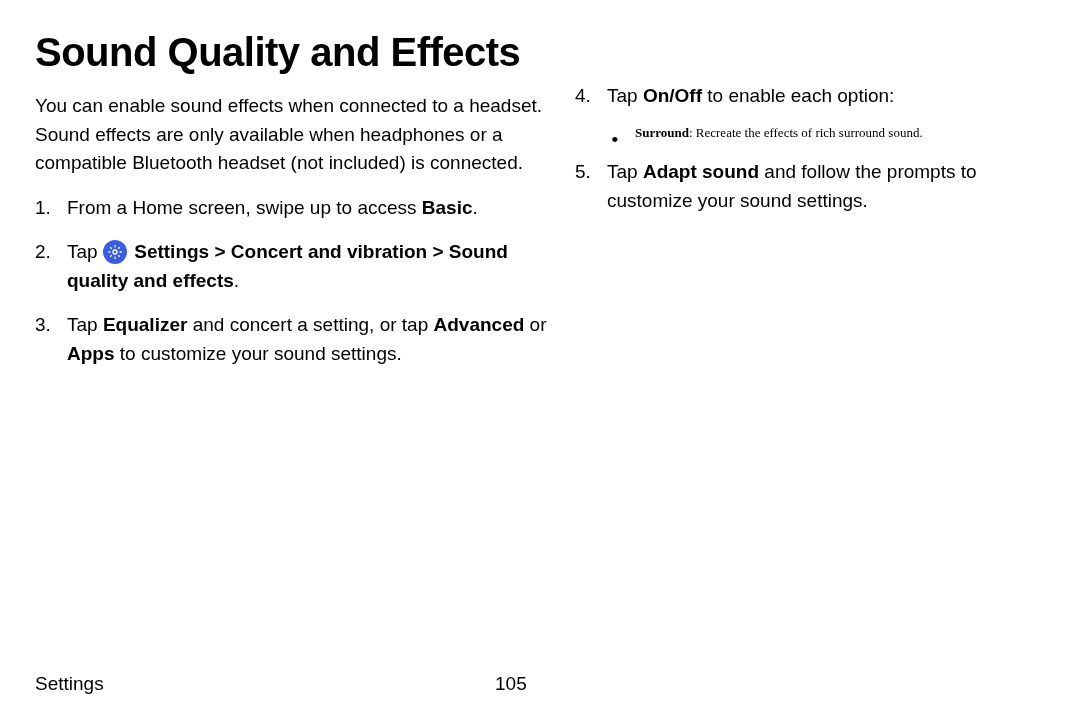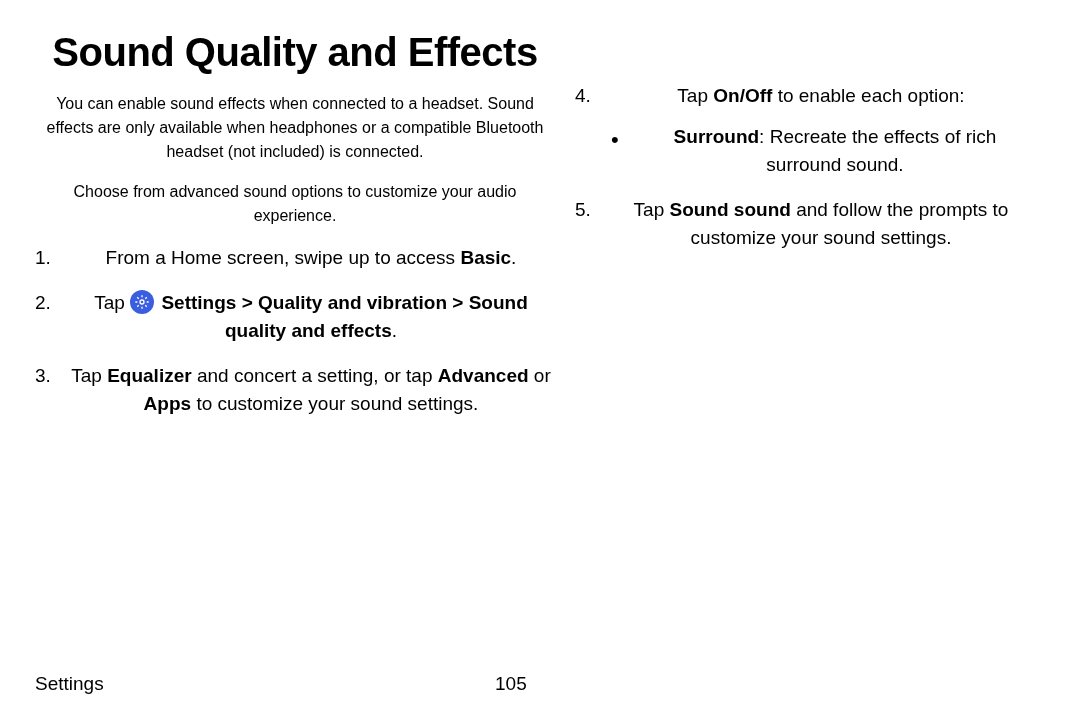--- a/index.html
+++ b/index.html
@@ -7,33 +7,32 @@
       width: 1080px;
       height: 720px;
       font-family: Arial, Helvetica, sans-serif;
       color: #000;
       padding: 30px 40px 20px 35px;
       position: relative;
     }
     .columns {
       display: flex;
       gap: 20px;
-      text-align: center;
     }
     .col-left { width: 520px; }
     .col-right { width: 460px; padding-top: 4px; }
     h1 {
       font-size: 40px;
       font-weight: 800;
       line-height: 1.1;
       margin-bottom: 18px;
       letter-spacing: -0.5px;
     }
     p {
-      font-size: 16px;
+      font-size: 19px;
       line-height: 1.5;
       margin-bottom: 16px;
     }
     ol {
       list-style: none;
       counter-reset: step;
       padding-left: 0;
     }
     ol > li {
       counter-increment: step;
@@ -48,25 +47,26 @@
       position: absolute;
       left: 0;
       top: 0;
     }
     ul {
       list-style: none;
       padding-left: 0;
       margin-top: 12px;
     }
     ul > li {
-      font-size: 19px;
+      font-size: 13px;
       line-height: 1.5;
       margin-bottom: 16px;
       padding-left: 28px;
       position: relative;
+      font-family: Liberation Serif, serif;
     }
     ul > li::before {
       content: "•";
       position: absolute;
       left: 4px;
       top: 0;
       font-size: 22px;
     }
     .bold { font-weight: 700; }
     .settings-icon {
@@ -95,50 +95,49 @@
     .footer-page { }
     .col-right ol { counter-reset: step 3; margin-top: 48px; }
   </style>
 </head>
 <body>
 
 <div class="columns">
   <div class="col-left">
     <h1>Sound Quality and Effects</h1>
     <p>You can enable sound effects when connected to a headset. Sound effects are only available when headphones or a compatible Bluetooth headset (not included) is connected.</p>
-    <p>Choose from advanced sound options to customize your audio experience.</p>
     <ol>
       <li>
         <span>From a Home screen, swipe up to access </span><span class="bold">Basic</span><span>.</span>
       </li>
       <li>
         <span>Tap </span><span class="settings-icon">
             <svg viewBox="0 0 24 24" fill="none">
               <circle cx="12" cy="12" r="3" stroke="#fff" stroke-width="2"></circle>
               <path d="M12 2v3M12 19v3M4.9 4.9l2.1 2.1M17 17l2.1 2.1M2 12h3M19 12h3M4.9 19.1L7 17M17 7l2.1-2.1" stroke="#fff" stroke-width="2"></path>
             </svg>
-          </span> <span class="bold">Settings</span><span class="bold"> &gt; </span><span class="bold">Quality and vibration</span><span class="bold"> &gt; </span><span class="bold">Sound quality and effects</span><span>.</span>
+          </span> <span class="bold">Settings</span><span class="bold"> &gt; </span><span class="bold">Concert and vibration</span><span class="bold"> &gt; </span><span class="bold">Sound quality and effects</span><span>.</span>
       </li>
       <li>
         <span>Tap </span><span class="bold">Equalizer</span><span> and concert a setting, or tap </span><span class="bold">Advanced</span><span> or </span><span class="bold">Apps</span><span> to customize your sound settings.</span>
       </li>
     </ol>
   </div>
   <div class="col-right">
     <ol>
       <li>
         <span>Tap </span><span class="bold">On/Off</span><span> to enable each option:</span>
         <ul>
           <li>
             <span class="bold">Surround</span><span>: Recreate the effects of rich surround sound.</span>
           </li>
         </ul>
       </li>
       <li>
-        <span>Tap </span><span class="bold">Sound sound</span><span> and follow the prompts to customize your sound settings.</span>
+        <span>Tap </span><span class="bold">Adapt sound</span><span> and follow the prompts to customize your sound settings.</span>
       </li>
     </ol>
   </div>
 </div>
 
 <div class="footer">
   <span class="footer-label">Settings</span>
   <span class="footer-page">105</span>
 </div>
 

